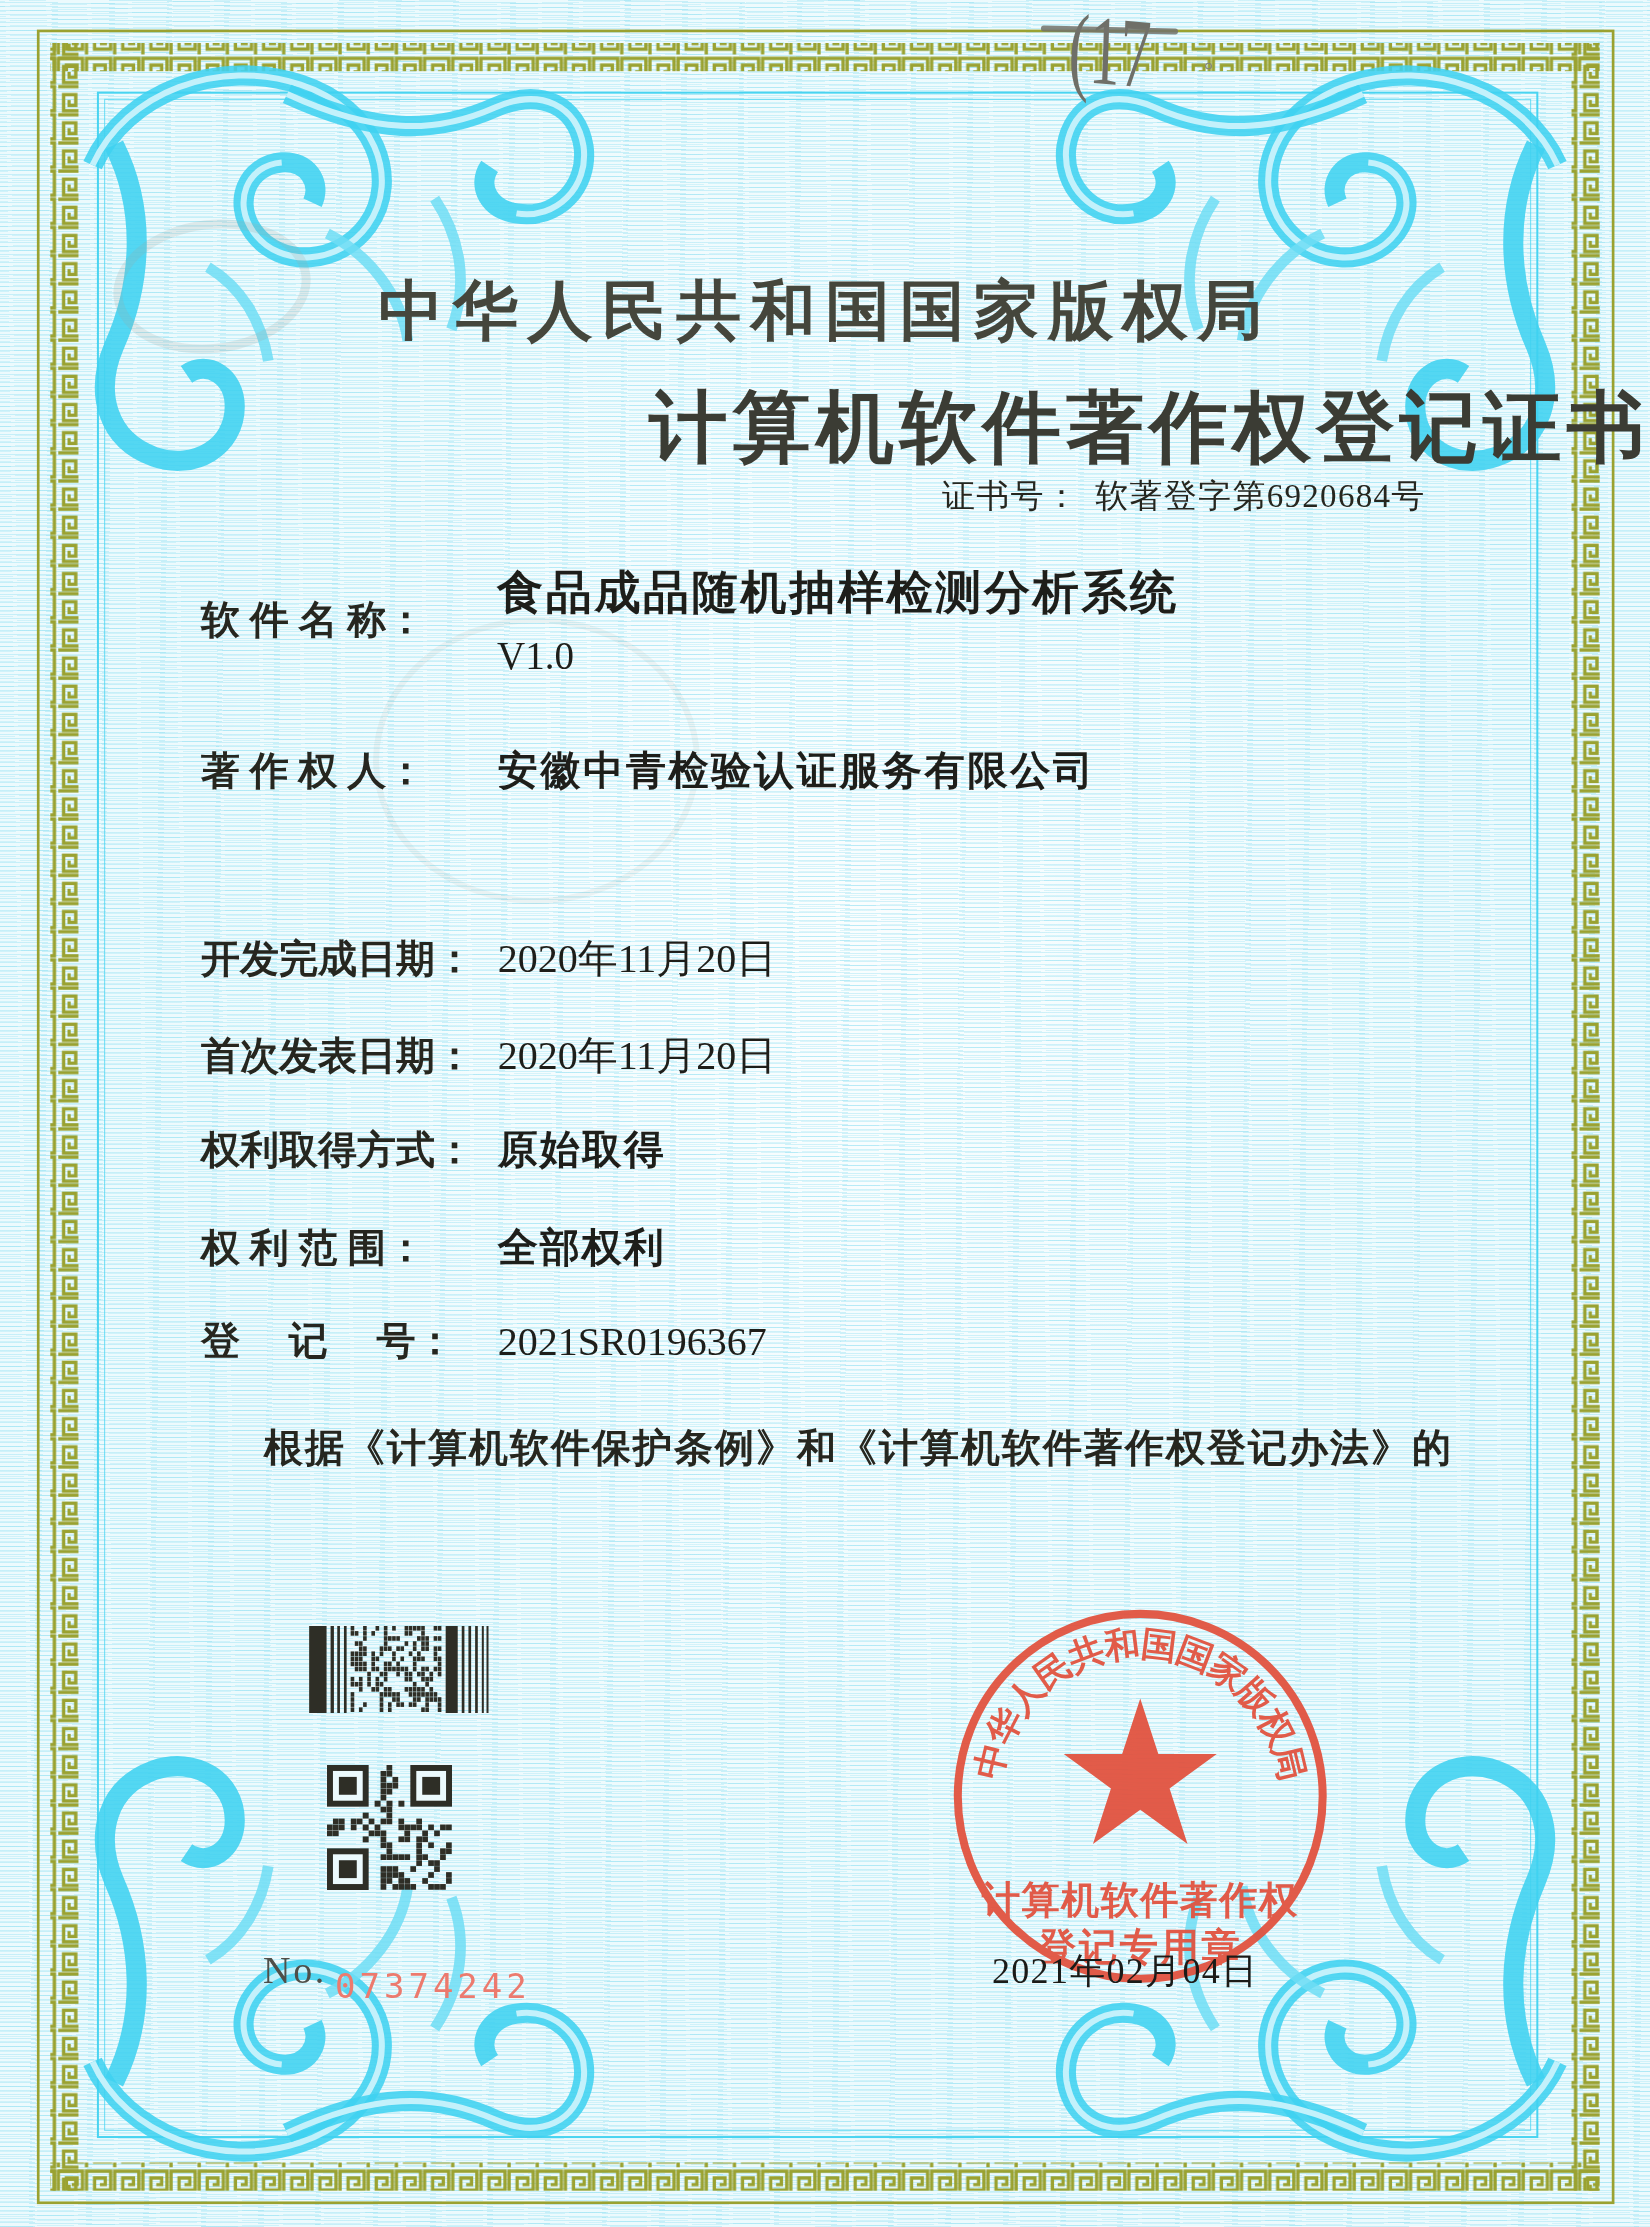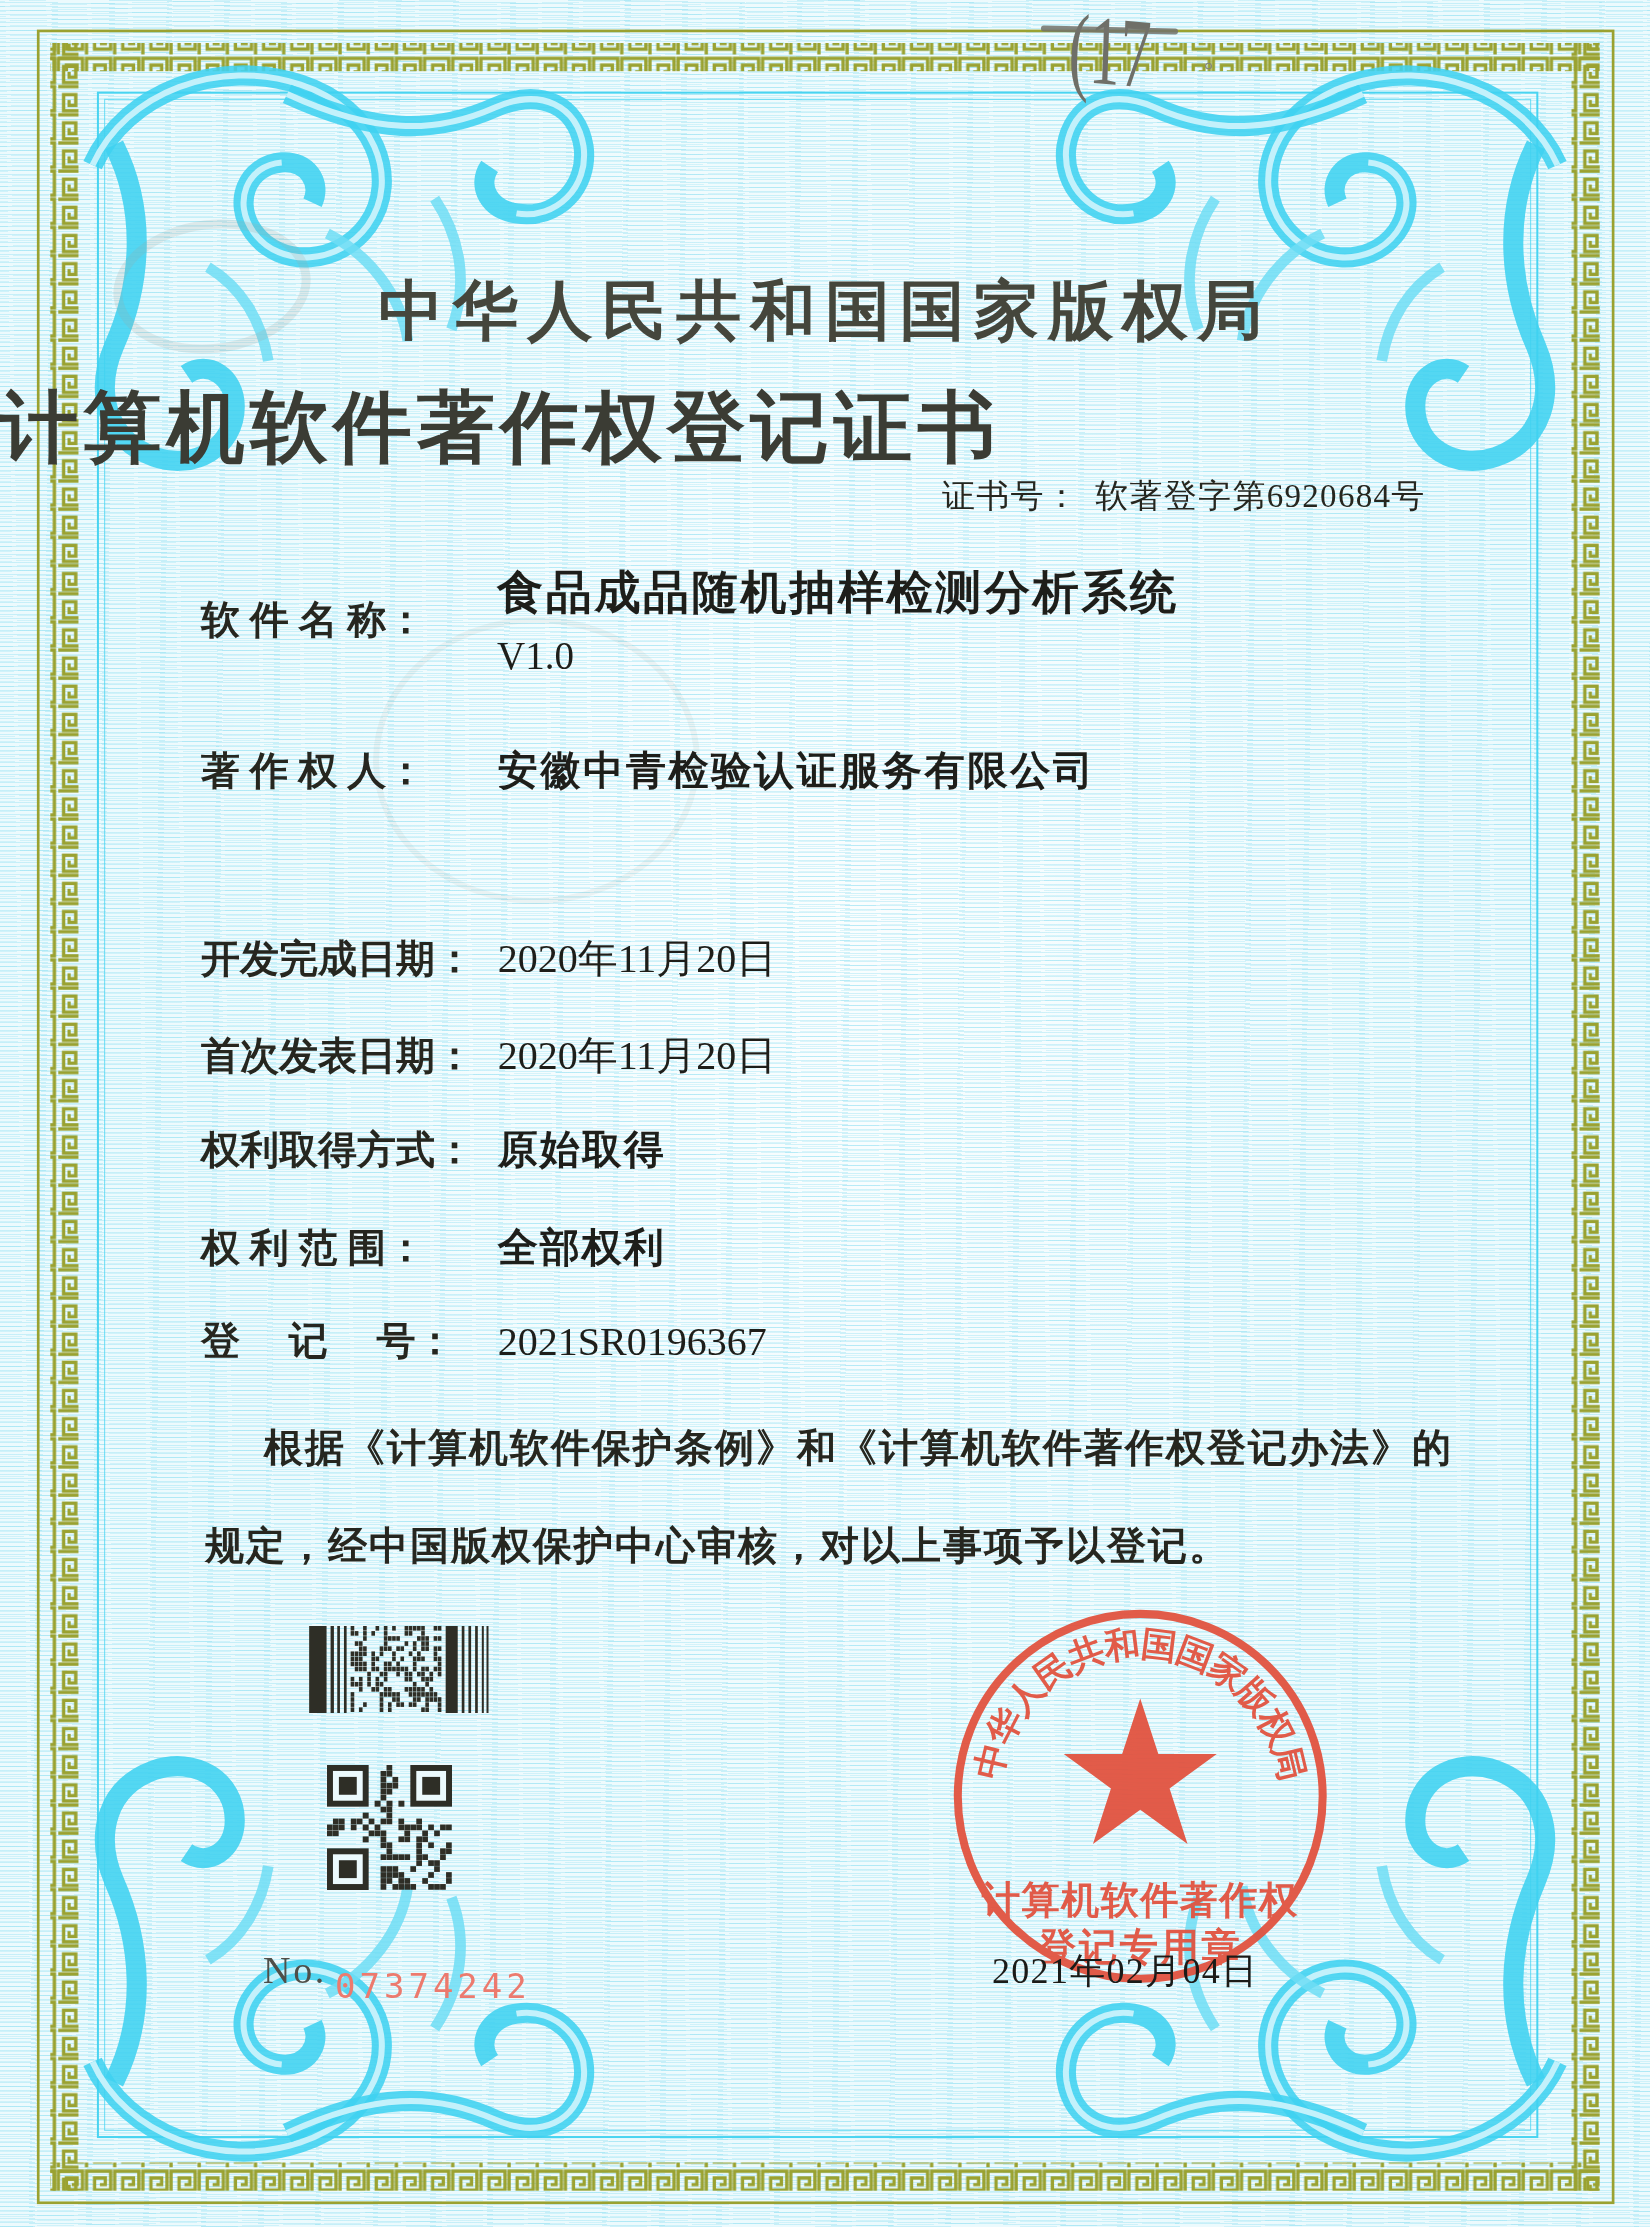--- a/index.html
+++ b/index.html
@@ -11,21 +11,21 @@
       repeating-linear-gradient(-1.4deg, rgba(60,200,232,.16) 0 0.9px, rgba(255,255,255,0) 0.9px 5px),
       radial-gradient(ellipse at 50% 42%, rgba(255,255,255,.75) 0%, rgba(255,255,255,0) 60%);
     font-family:"Liberation Serif","DejaVu Serif",serif;
     color:#22221e;
   }
   svg.layer{position:absolute;left:0;top:0;pointer-events:none;}
   .abs{position:absolute;white-space:nowrap;}
 
   .authority-title{left:0;right:0;top:267px;text-align:center;font-size:65px;font-weight:bold;
     letter-spacing:9.4px;color:#45463c;}
-  .certificate-title{left:0;right:0;top:376px;text-align:left;font-size:78px;font-weight:bold;
+  .certificate-title{left:0;right:0;top:376px;text-align:right;font-size:78px;font-weight:bold;
     letter-spacing:5.4px;color:#3b3c34;}
   .certno-line{left:942px;top:474px;font-size:33px;color:#26261f;letter-spacing:1.3px;}
   .certno-line .lab{margin-right:16px;}
 
   .field-row{left:201px;display:flex;align-items:center;}
   .field-row .flabel{font-size:39px;font-weight:bold;color:#26261f;width:282px;flex:none;}
   .field-row .fvalue{margin-left:14.8px;font-size:40px;color:#1e1e1a;}
   .fvalue.big{font-size:40px;font-weight:bold;letter-spacing:2.7px;}
   .fvalue.bold{font-weight:bold;letter-spacing:2px;}
   .value-block{display:flex;flex-direction:column;margin-left:14px;}
@@ -139,21 +139,20 @@
     <span class="flabel">权  利  范  围：</span>
     <span class="fvalue bold">全部权利</span>
   </div>
 
   <div class="abs field-row" style="top:1314px">
     <span class="flabel">登　 记　 号：</span>
     <span class="fvalue">2021SR0196367</span>
   </div>
 
   <div class="abs statement" style="left:264px;top:1421px">根据《计算机软件保护条例》和《计算机软件著作权登记办法》的</div>
-  <div class="abs statement" style="left:205px;top:1519px">规定，经中国版权保护中心审核，对以上事项予以登记。</div>
 
   <div class="abs" style="left:309px;top:1626px">
     <svg id="bc-svg" width="181" height="87" viewBox="0 0 270 130">
         <rect x="0" y="0" width="26" height="130" fill="#2e2e26"></rect>
         <rect x="32" y="0" width="5" height="130" fill="#2e2e26"></rect>
         <rect x="42" y="0" width="4" height="130" fill="#2e2e26"></rect>
         <rect x="52" y="0" width="4" height="130" fill="#2e2e26"></rect>
         <rect x="62" y="0" width="5.4" height="6.9" fill="#2e2e26"></rect>
         <rect x="62" y="7.6" width="5.4" height="6.9" fill="#2e2e26"></rect>
         <rect x="62" y="38" width="5.4" height="6.9" fill="#2e2e26"></rect>

